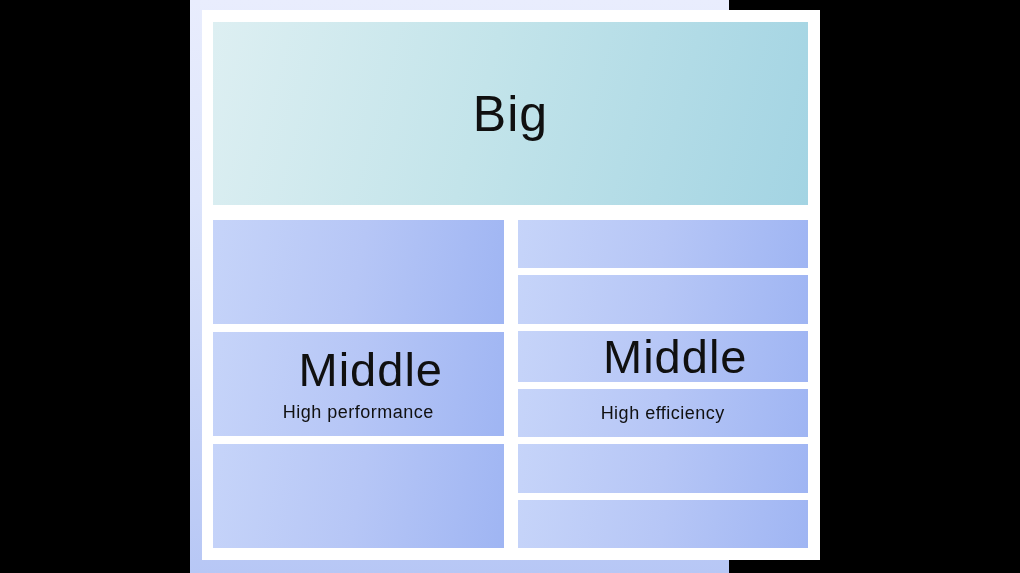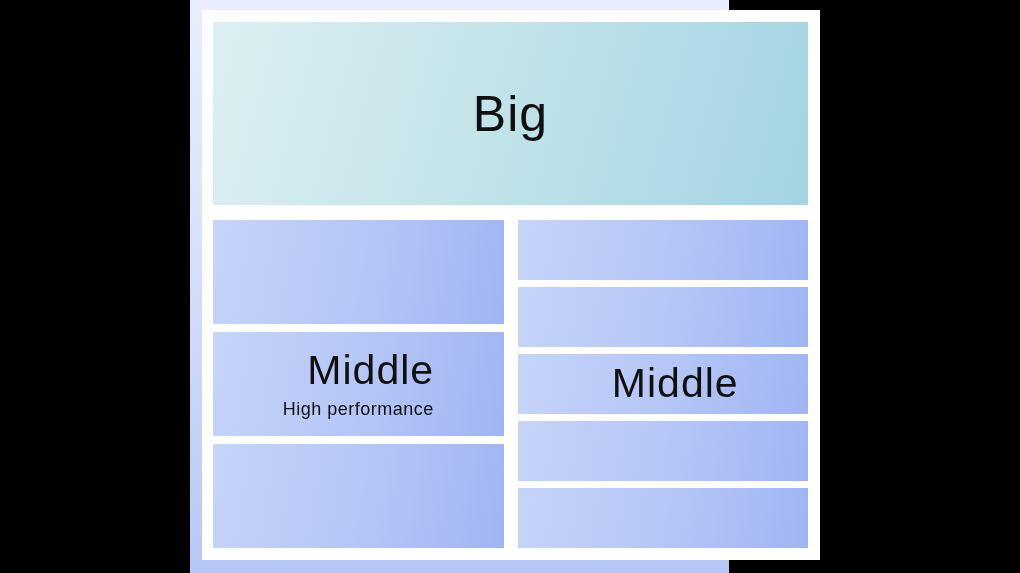--- a/index.html
+++ b/index.html
@@ -66,21 +66,21 @@
   .col-right { gap: 7px; }
   .core-block {
     flex: 1;
     background: linear-gradient(100deg, #c6d4f9 0%, #b6c6f6 50%, #9fb5f3 100%);
     display: flex;
     flex-direction: column;
     align-items: center;
     justify-content: center;
   }
   .mid-label {
-    font-size: 41px;
+    font-size: 47px;
     color: #101010;
     letter-spacing: 1px;
     line-height: 1.1;
     margin-left: 25px;
   }
   .sub-label {
     font-size: 18px;
     color: #101010;
     letter-spacing: 0.5px;
     line-height: 1.2;
@@ -108,20 +108,23 @@
           </div>
           <div class="core-block"></div>
         </div>
 
         <div class="col col-right">
           <div class="core-block"></div>
           <div class="core-block"></div>
           <div class="core-block">
             <span class="mid-label">Middle</span>
           </div>
+          <div class="core-block">
+            <span class="sub-label">High efficiency</span>
+          </div>
           <div class="core-block"></div>
           <div class="core-block"></div>
         </div>
 
       </div>
     </div>
   </div>
 </div>
 
 </body></html>

